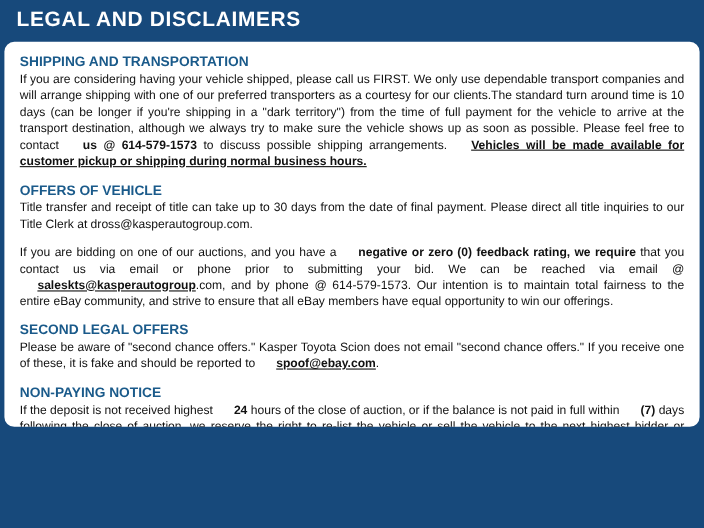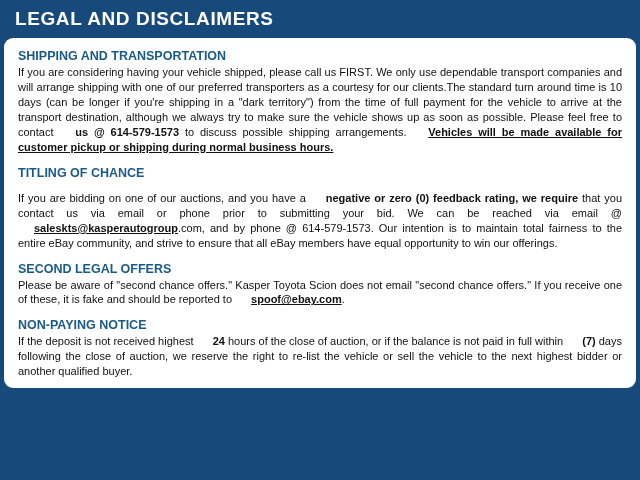--- a/index.html
+++ b/index.html
@@ -69,21 +69,22 @@
   <div class="header">
     <h1 class="header-title">LEGAL AND DISCLAIMERS</h1>
   </div>
   <div class="content-box">
     <div id="sections">
         <div class="section">
           <h2 class="section-heading">SHIPPING AND TRANSPORTATION</h2>
           <p class="section-body"><span>If you are considering having your vehicle shipped, please call us FIRST. We only use dependable transport companies and will arrange shipping with one of our preferred transporters as a courtesy for our clients.The standard turn around time is 10 days (can be longer if you're shipping  in a "dark territory") from the time of full payment for the vehicle to arrive at the transport destination, although we always try to make sure the vehicle shows up as soon as possible. Please feel free to contact </span><span class="b">us @ 614-579-1573</span><span> to discuss possible shipping arrangements. </span><span class="b u">Vehicles will be made available for customer pickup or shipping during normal business hours.</span></p>
         </div>
         <div class="section">
-          <h2 class="section-heading">TITLING OF CHANCE</h2>
+          <h2 class="section-heading">OFFERS OF VEHICLE</h2>
+          <p class="section-body"><span>Title transfer and receipt of title can take up to 30 days from the date of final payment. Please direct all title inquiries to our Title Clerk at dross@kasperautogroup.com.</span></p>
         </div>
         <div class="section">
           <p class="section-body"><span>If you are bidding on one of our auctions, and you have a </span><span class="b">negative or zero (0) feedback rating, we require </span><span>that you contact us via email or phone prior to submitting your bid. We can be reached via email @ </span><span class="b u">saleskts@kasperautogroup</span><span>.com, and by phone @ 614-579-1573. Our intention is to maintain total fairness to the entire eBay community, and strive to ensure that all eBay members have equal opportunity to win our offerings.</span></p>
         </div>
         <div class="section">
           <h2 class="section-heading">SECOND LEGAL OFFERS</h2>
           <p class="section-body"><span>Please be aware of "second chance offers." Kasper Toyota Scion does not email "second chance offers." If you receive one of these, it is fake and should be reported to </span><span class="b u">spoof@ebay.com</span><span>.</span></p>
         </div>
         <div class="section">
           <h2 class="section-heading">NON-PAYING NOTICE</h2>

